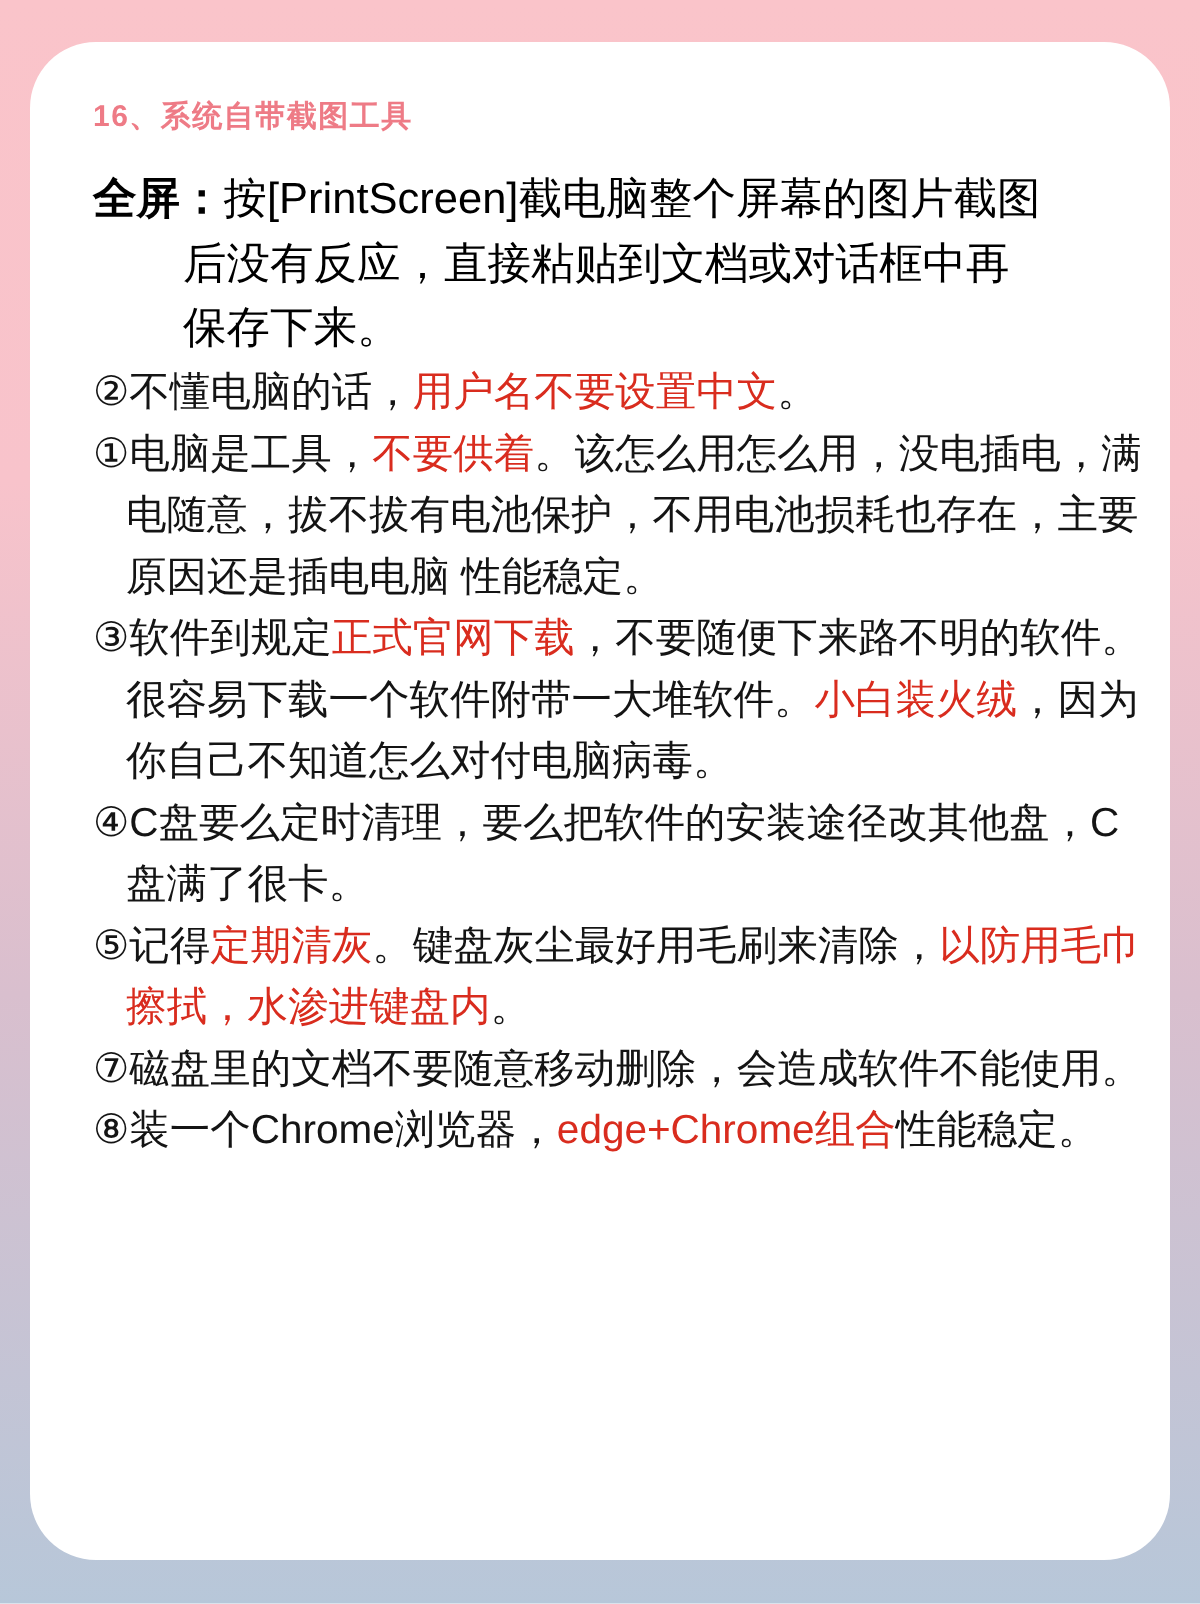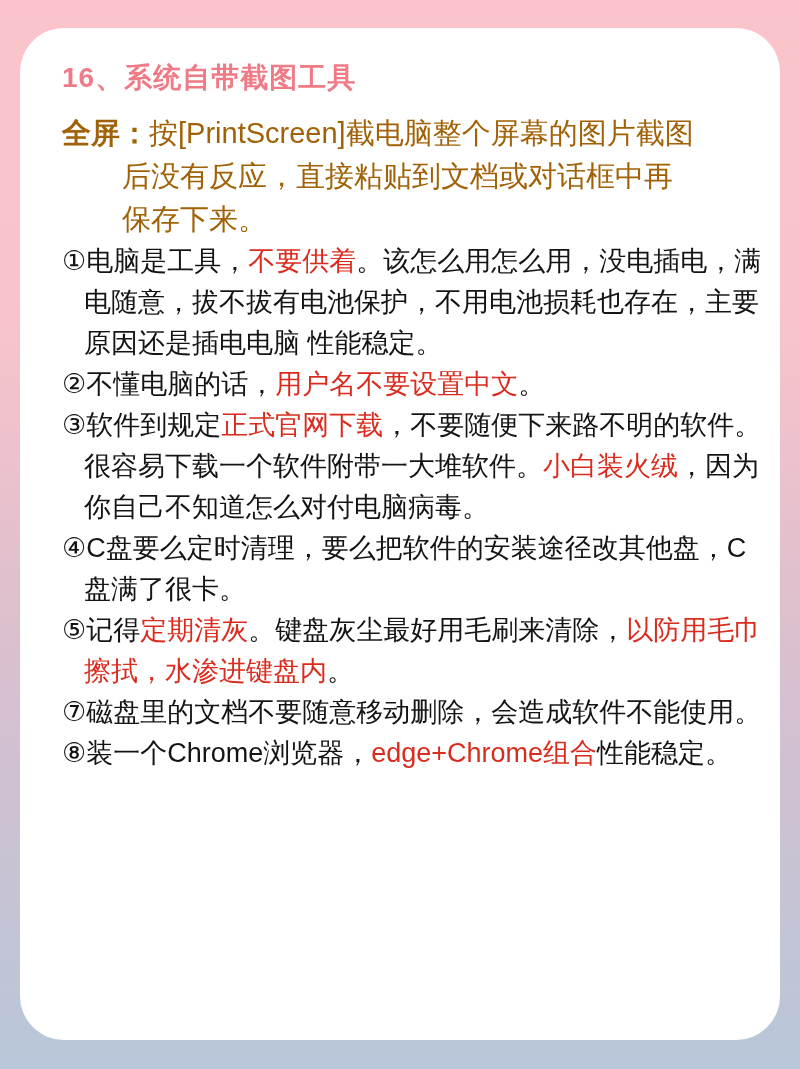--- a/index.html
+++ b/index.html
@@ -8,26 +8,26 @@
     background:linear-gradient(180deg,#fac4ca 0%,#f8c3cb 30%,#d9bfce 62%,#b7c7d9 100%);
     font-family:"Liberation Sans","DejaVu Sans",sans-serif;
     position:relative;overflow:hidden;
   }
   .card{
     position:absolute;left:20px;top:28px;width:760px;height:1012px;
     background:#ffffff;border-radius:44px;
     padding:34px 24px 0 42px;box-sizing:border-box;
   }
   .sec-title{
-    font-size:28px;line-height:32px;font-weight:bold;color:#ee7b86;
+    font-size:20px;line-height:32px;font-weight:bold;color:#ee7b86;
     margin:0 0 18px 0;letter-spacing:1px;
   }
   .sec-title.t17{margin:20px 0 24px 0;}
   .para{
-    font-size:29px;line-height:43px;color:#a16207;
+    font-size:29px;line-height:43px;color:#000000;
     white-space:pre;margin:0;
     padding-left:60px;text-indent:-60px;
   }
   .item{
     font-size:27px;line-height:41px;color:#141414;
     white-space:pre;margin:0;
     padding-left:22px;text-indent:-22px;
   }
   .red{color:#d92c1e;}
   .b{font-weight:bold;}
@@ -39,24 +39,24 @@
 
   <h2 class="sec-title">16、系统自带截图工具</h2>
 
   <p class="para"><span class="b">全屏：</span><span>按[PrintScreen]截电脑整个屏幕的图片截图
 后没有反应，直接粘贴到文档或对话框中再
 保存下来。</span></p>
 
 
 
   <div>
+    <p class="item"><span>②不懂电脑的话，</span><span class="red">用户名不要设置中文</span><span>。</span></p>
     <p class="item"><span>①电脑是工具，</span><span class="red">不要供着</span><span>。该怎么用怎么用，没电插电，满
 电随意，拔不拔有电池保护，不用电池损耗也存在，主要
 原因还是插电电脑 性能稳定。</span></p>
-    <p class="item"><span>②不懂电脑的话，</span><span class="red">用户名不要设置中文</span><span>。</span></p>
     <p class="item"><span>③软件到规定</span><span class="red">正式官网下载</span><span>，不要随便下来路不明的软件。
 很容易下载一个软件附带一大堆软件。</span><span class="red">小白装火绒</span><span>，因为
 你自己不知道怎么对付电脑病毒。</span></p>
     <p class="item"><span>④C盘要么定时清理，要么把软件的安装途径改其他盘，C
 盘满了很卡。</span></p>
     <p class="item"><span>⑤记得</span><span class="red">定期清灰</span><span>。键盘灰尘最好用毛刷来清除，</span><span class="red">以防用毛巾
 擦拭，水渗进键盘内</span><span>。</span></p>
     <p class="item"><span>⑦磁盘里的文档不要随意移动删除，会造成软件不能使用。</span></p>
     <p class="item"><span>⑧装一个Chrome浏览器，</span><span class="red">edge+Chrome组合</span><span>性能稳定。</span></p>
   </div>

